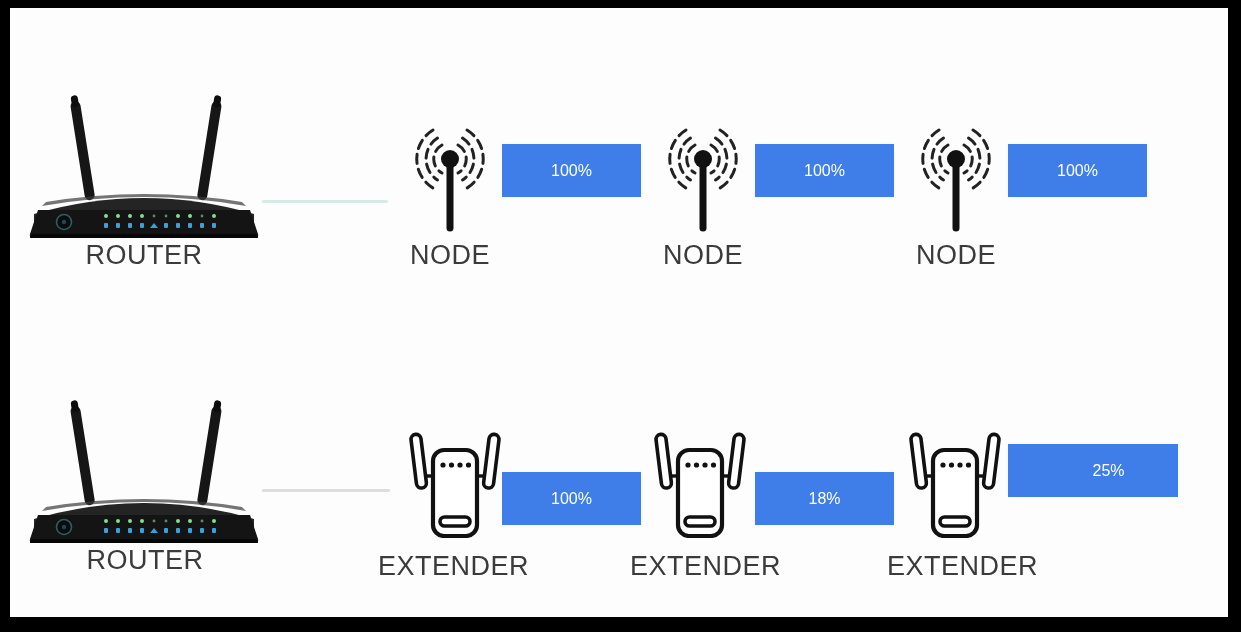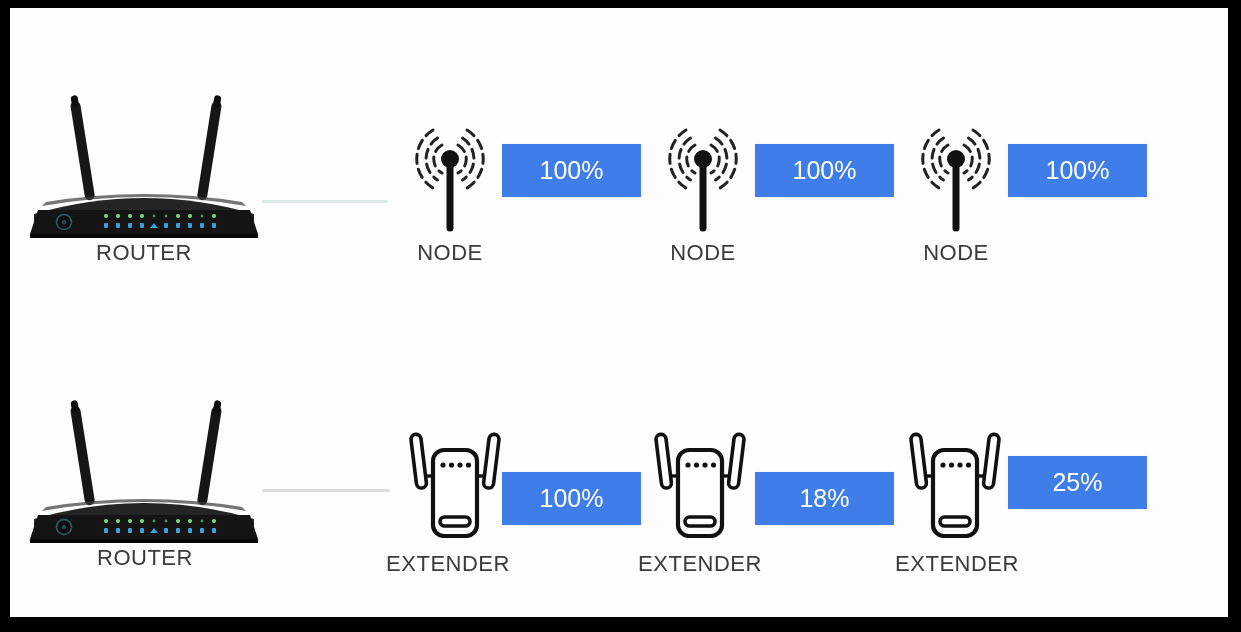--- a/index.html
+++ b/index.html
@@ -10,31 +10,31 @@
     position:relative;overflow:hidden;
   }
   .stage{
     position:absolute;left:10px;top:8px;width:1218px;height:609px;
     background:#fdfdfd;
   }
   .abs{position:absolute;}
   .device-label{
     position:absolute;
     color:#3b3b3b;
-    font-size:22px;
+    font-size:27px;
     letter-spacing:0.5px;
     text-align:center;
     white-space:nowrap;
   }
   .signal-bar{
     position:absolute;
     width:139px;height:53px;
     background:#3f7de8;
     color:#ffffff;
-    font-size:25px;
+    font-size:16px;
     display:flex;align-items:center;justify-content:center;
     box-shadow:0 0 3px rgba(120,140,60,0.08);
   }
   .conn-line{position:absolute;height:3px;border-radius:2px;}
   .conn-line.top{background:#d8eae5;}
   .conn-line.bottom{background:#dadedd;}
   svg{display:block;}
 </style>
 </head>
 <body>
@@ -234,13 +234,13 @@
     <rect x="33" y="87" width="30" height="9" rx="4.5" fill="#fff" stroke="#111" stroke-width="3.6"></rect>
   </svg>
 </div>
 
 <div class="device-label" style="left:378px;top:551px;width:140px;">EXTENDER</div>
 <div class="device-label" style="left:630px;top:551px;width:140px;">EXTENDER</div>
 <div class="device-label" style="left:887px;top:551px;width:140px;">EXTENDER</div>
 
 <div class="signal-bar" style="left:502px;top:472px;">100%</div>
 <div class="signal-bar" style="left:755px;top:472px;">18%</div>
-<div class="signal-bar" style="left:1008px;top:456px;">25%</div>
+<div class="signal-bar" style="left:1008px;top:444px;padding-left:31px;">25%</div>
 
 </body></html>

